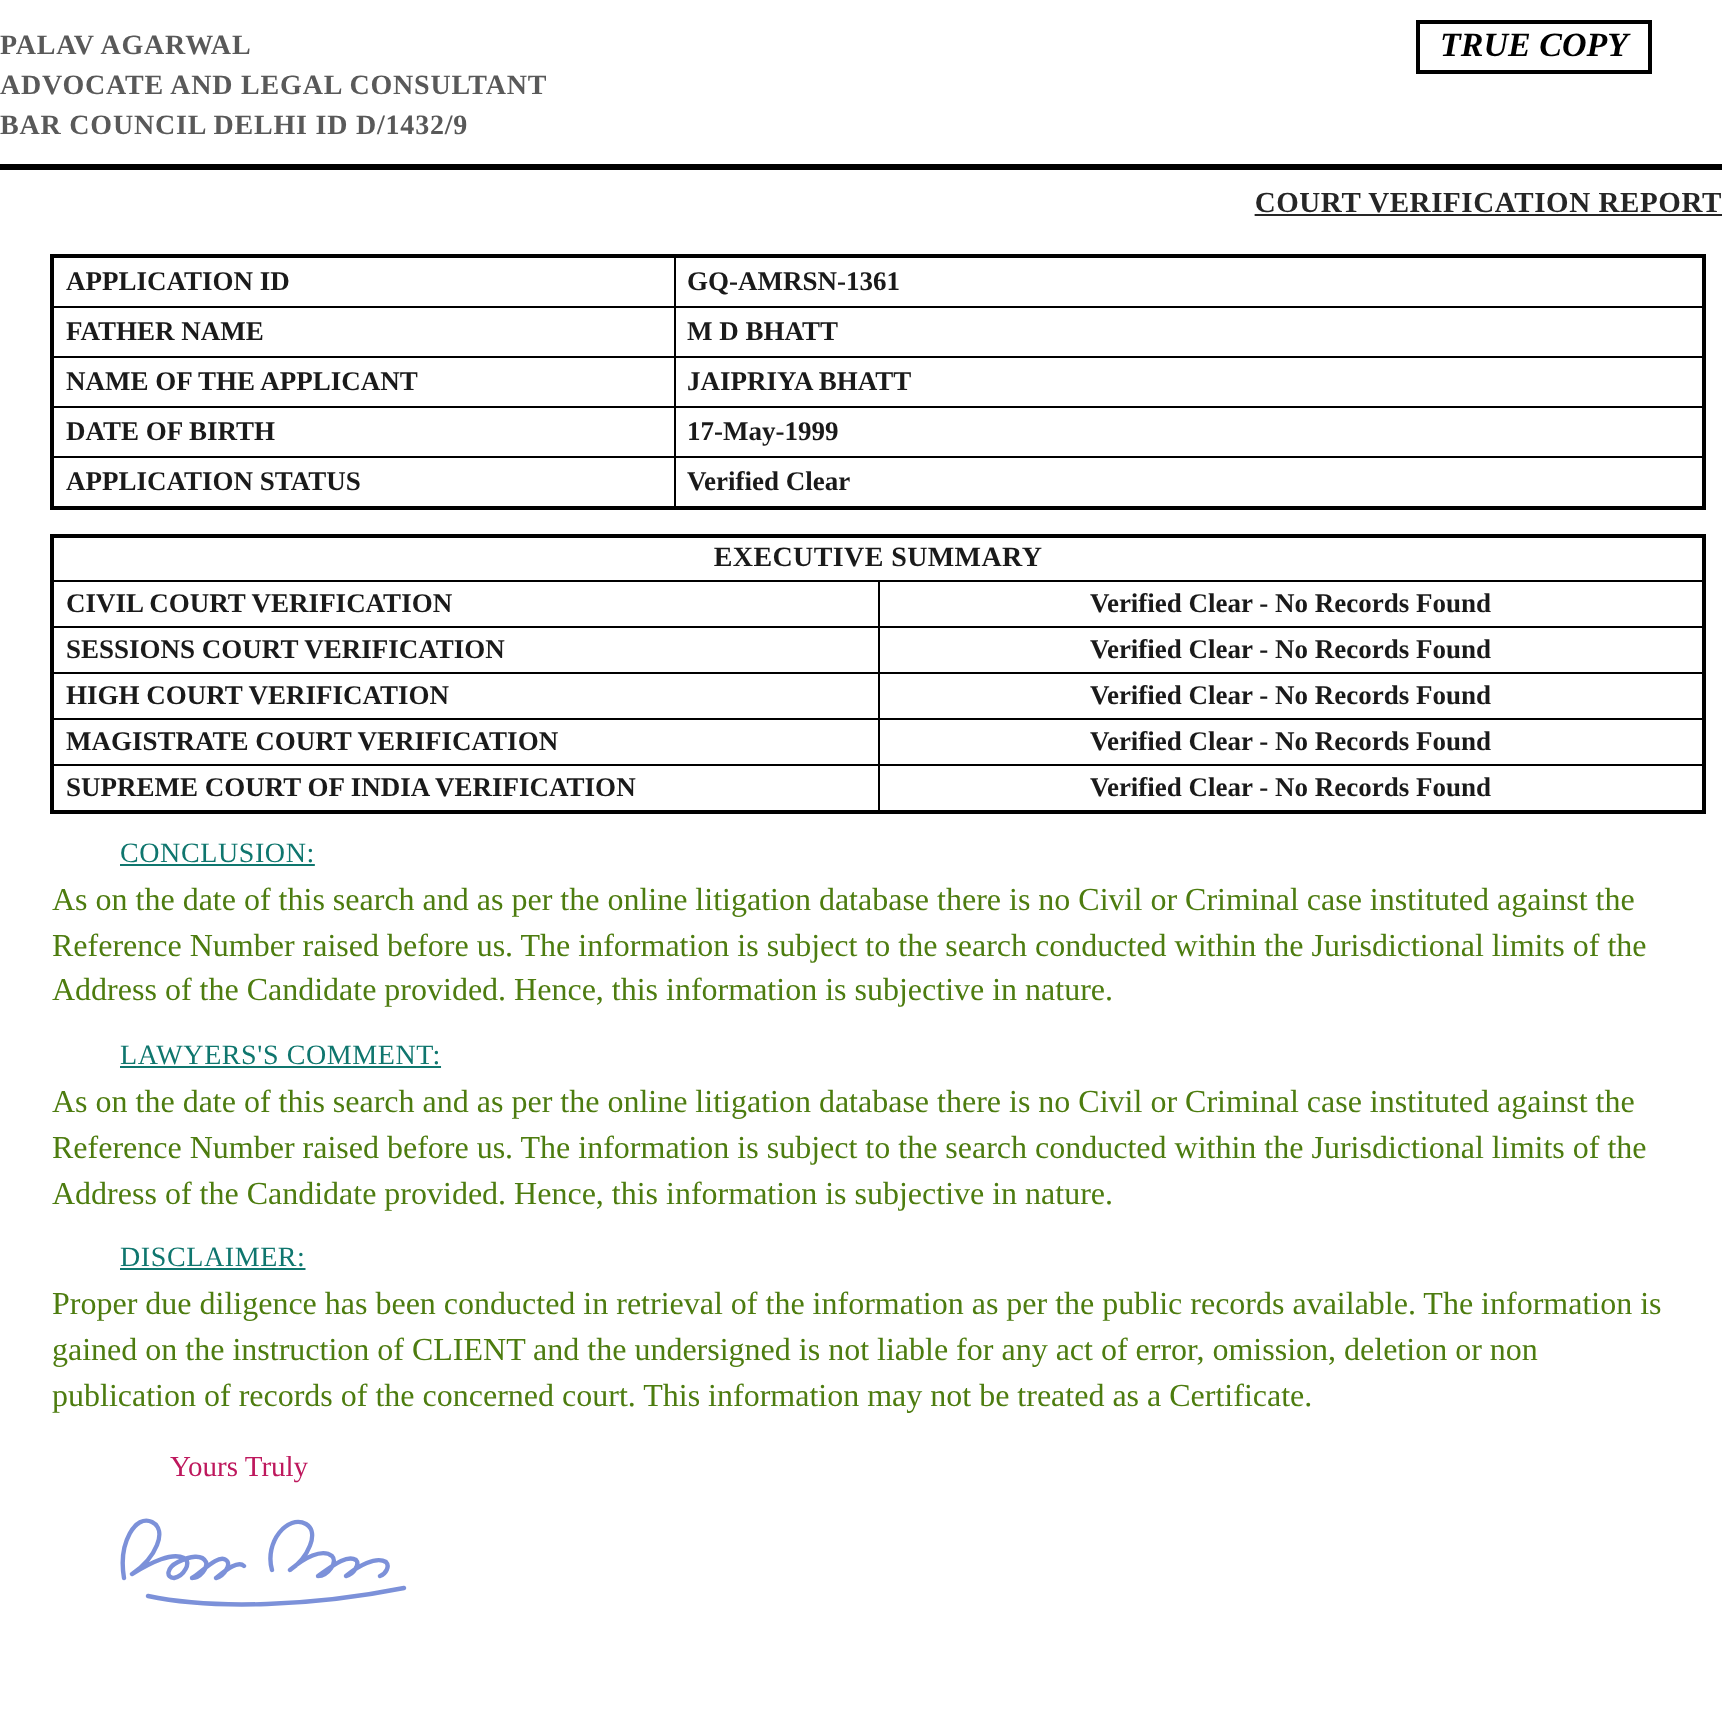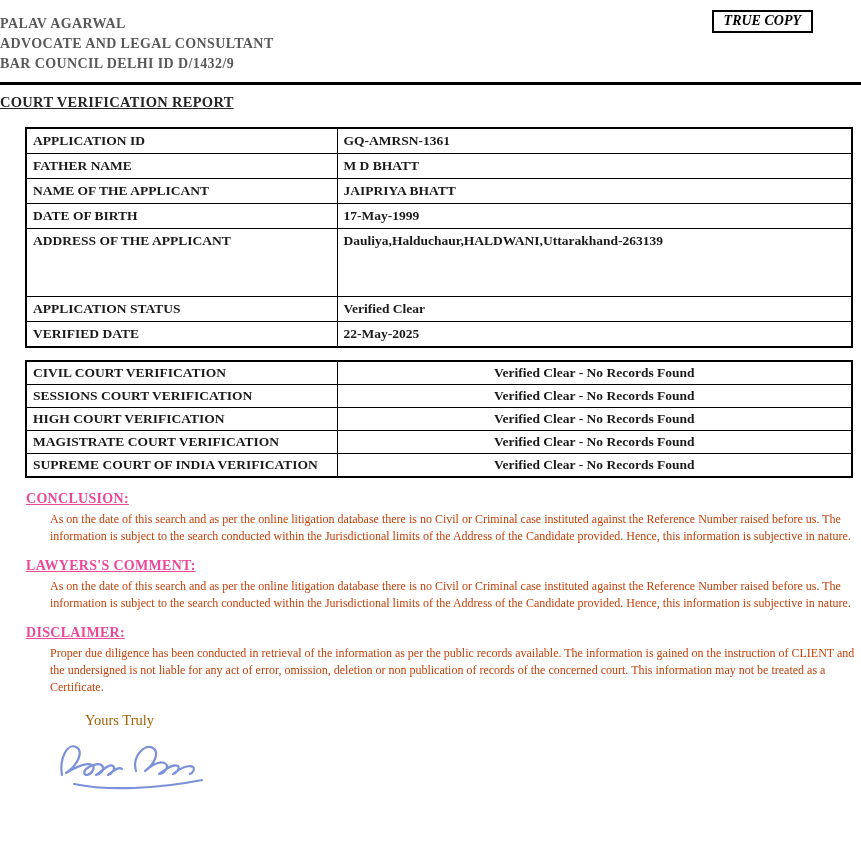--- a/index.html
+++ b/index.html
@@ -20,38 +20,38 @@
     color: #595959;
     font-weight: bold;
     font-size: 14px;
     letter-spacing: 0.4px;
     line-height: 20px;
     padding-top: 4px;
   }
   .true-copy-box {
     position: absolute;
     top: 10px;
-    right: 48px;
+    right: 35px;
     border: 2px solid #000;
     padding: 1px 10px 2px 10px;
     font-style: italic;
     font-weight: bold;
-    font-size: 14px;
+    font-size: 17px;
     color: #000;
     background: #fff;
   }
   .rule {
     border: none;
     border-top: 3px solid #000;
     margin: 8px 0 9px 0;
   }
 
   
   .report-title {
-    text-align: left;
+    text-align: right;
     font-weight: bold;
     font-size: 14.5px;
     color: #262626;
     letter-spacing: 0.3px;
     margin: 3px 0 10px 0;
   }
   .report-title span { text-decoration: underline; }
 
   
   table {
@@ -80,37 +80,37 @@
     letter-spacing: 0.2px;
     height: 20px;
     padding: 2px 6px;
   }
   .summary-table td { height: 22px; padding: 2px 6px 3px 6px; }
   .summary-table td.centered { text-align: center; }
 
   
   .section { margin: 13px 26px 0 26px; }
   .section-heading {
-    font-weight: bold;
+    font-weight: normal;
     font-size: 14px;
-    color: #ec4899;
+    color: #0f766e;
     text-decoration: underline;
     letter-spacing: 0.3px;
     margin-bottom: 4px;
+    margin-left: 34px;
   }
   .section-body {
-    font-size: 12px;
-    color: #c2410c;
+    font-size: 16px;
+    color: #4d7c0f;
     line-height: 1.42;
     width: 808px;
-    margin-left: 24px;
-  }
-
-  
-  .closing { margin: 16px 0 0 85px; font-size: 14.5px; color: #a16207; }
+  }
+
+  
+  .closing { margin: 16px 0 0 85px; font-size: 14.5px; color: #be185d; }
   .signature { margin: 6px 0 0 52px; height: 62px; }
 </style>
 </head>
 <body>
 
 <div class="page">
 
   <div class="true-copy-box">
     <span>TRUE COPY</span>
   </div>
@@ -138,37 +138,32 @@
       <td>M D BHATT</td>
     </tr>
     <tr>
       <td class="col-label">NAME OF THE APPLICANT</td>
       <td>JAIPRIYA BHATT</td>
     </tr>
     <tr>
       <td class="col-label">DATE OF BIRTH</td>
       <td>17-May-1999</td>
     </tr>
-    <tr class="tall-row">
-      <td class="col-label">ADDRESS OF THE APPLICANT</td>
-      <td>Dauliya,Halduchaur,HALDWANI,Uttarakhand-263139</td>
-    </tr>
     <tr>
       <td class="col-label">APPLICATION STATUS</td>
       <td>Verified Clear</td>
     </tr>
-    <tr>
-      <td class="col-label">VERIFIED DATE</td>
-      <td>22-May-2025</td>
-    </tr>
   </tbody>
     </table>
 
   <table class="summary-table">
     <tbody>
+        <tr>
+      <td class="summary-head" colspan="2">EXECUTIVE SUMMARY</td>
+    </tr>
     <tr>
       <td class="col-label">CIVIL COURT VERIFICATION</td>
       <td class="centered">Verified Clear - No Records Found</td>
     </tr>
     <tr>
       <td class="col-label">SESSIONS COURT VERIFICATION</td>
       <td class="centered">Verified Clear - No Records Found</td>
     </tr>
     <tr>
       <td class="col-label">HIGH COURT VERIFICATION</td>

